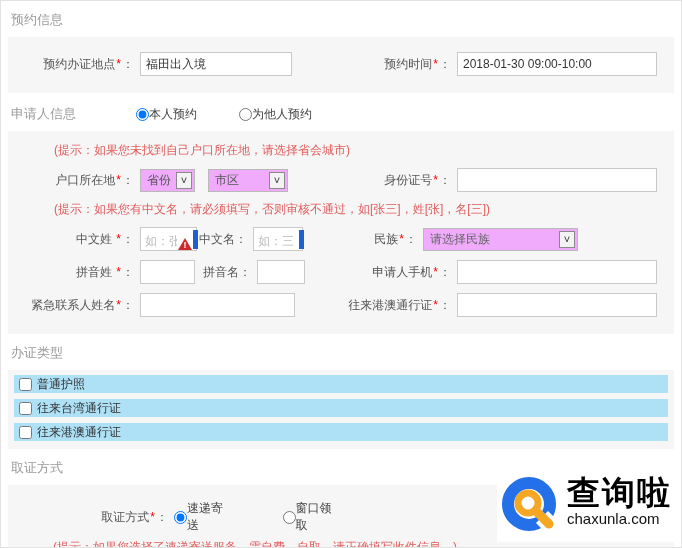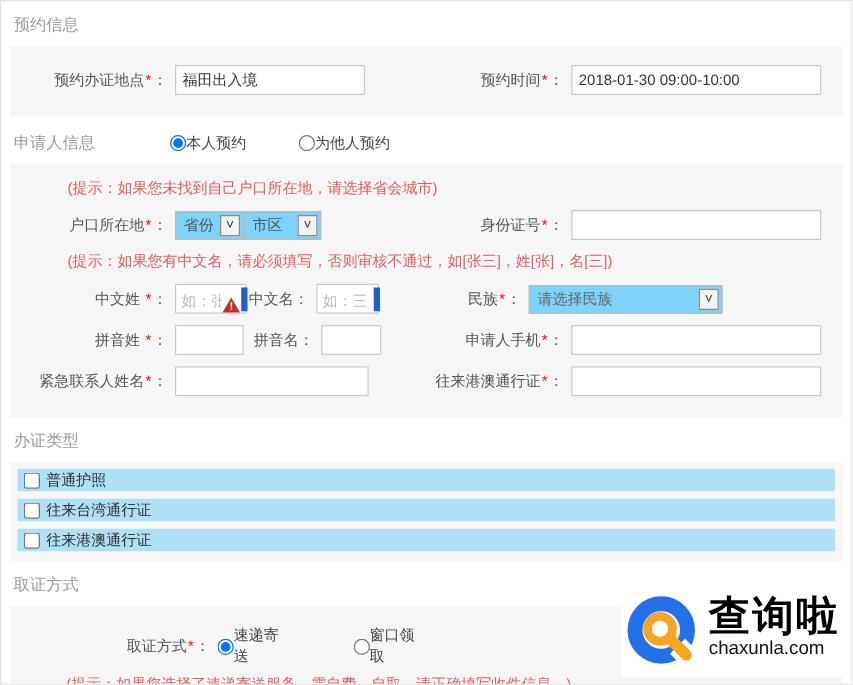--- a/index.html
+++ b/index.html
@@ -15,21 +15,21 @@
   .cr .lbl { width:114px; padding-right:6px; }
   .cl2 { width:335px; display:flex; align-items:center; flex-shrink:0; }
   .cl2 .lbl { width:166px; padding-right:6px; }
   .ast { color:#f00; margin:0 1px; }
   .hint { color:#e25b5b; font-size:12px; margin:5px 0 2px 46px; }
   input[type=text] { border:1px solid #c9c9c9; background:#fff; height:24px; font-size:12px; color:#333; padding:0 5px; font-family:Liberation Sans, sans-serif; }
   input[type=text]::placeholder { color:#bbb; }
   .ro { background:#e9e9e9; color:#777; height:23px; }
   .w152{width:152px} .w200{width:200px} .w155{width:155px}
   .w57{width:57px} .w50{width:50px} .w55{width:55px} .w48{width:48px}
-  .sel { display:flex; align-items:center; justify-content:space-between; border:1px solid #b9b9b9; background:#7dd3fc; height:23px; padding:0 2px 0 6px; font-size:12px; color:#555; cursor:default; }
+  .sel { display:flex; align-items:center; justify-content:space-between; border:1px solid #b9b9b9; background:#f0abfc; height:23px; padding:0 2px 0 6px; font-size:12px; color:#555; cursor:default; }
   .sel .arrow { width:16px; height:17px; border:1px solid #8a8a8a; background:#f3f3f3; display:flex; align-items:center; justify-content:center; font-size:11px; color:#333; line-height:1; }
   .sel .ph { color:#666; }
   .radio-row input, .bar input { width:13px; height:13px; margin-right:5px; }
   .radio-item { display:flex; align-items:center; font-size:12px; color:#444; }
   .title-row { display:flex; align-items:center; padding:12px 0 8px 10px; }
   .title-row .t { color:#9a9a9a; font-size:13px; width:125px; }
   .fake-input { position:relative; display:flex; align-items:flex-end; border:1px solid #c9c9c9; background:#fff; height:24px; padding:0 4px; }
   .fake-input .ph { color:#bbb; font-size:12px; white-space:nowrap; overflow:hidden; }
   .caret { position:absolute; right:-2px; top:2px; width:5px; height:19px; background:#1f5fd0; }
   .warn { position:relative; width:14px; height:12px; margin-left:1px; flex-shrink:0; }
@@ -76,21 +76,21 @@
 
   <div class="band">
     <div class="hint">(提示：如果您未找到自己户口所在地，请选择省会城市)</div>
     <div class="row">
       <div class="cl">
         <span class="lbl"><span>户口所在地</span><span class="ast">*</span><span>：</span></span>
         <div class="sel w55">
             <span>省份</span>
             <span class="arrow">˅</span>
           </div>
-        <div class="sel w75" style="width:62px;">
+        <div class="sel w75" style="width:80px;margin-left:13px">
             <span>市区</span>
             <span class="arrow">˅</span>
           </div>
       </div>
       <div class="cr">
         <span class="lbl"><span>身份证号</span><span class="ast">*</span><span>：</span></span>
         <input type="text" class="w200" style="">
       </div>
     </div>
 

